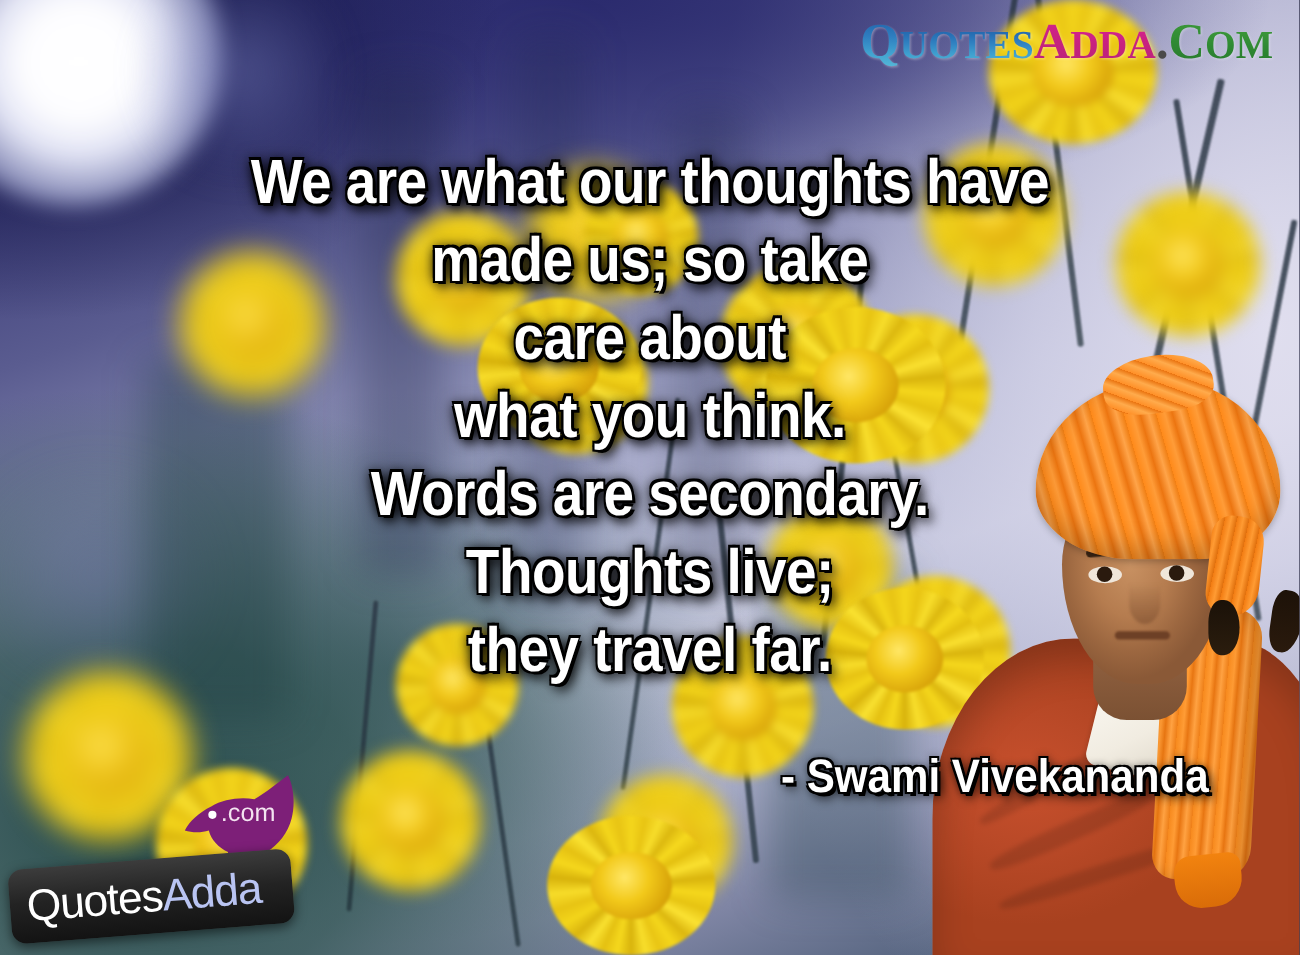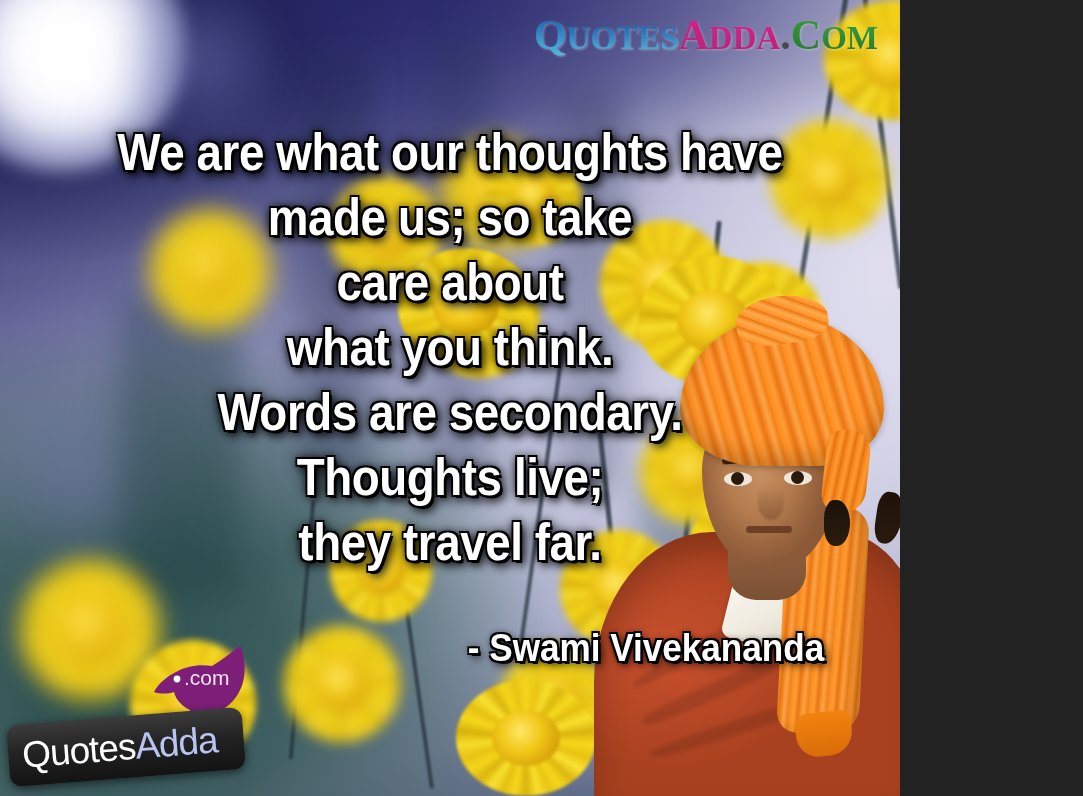--- a/index.html
+++ b/index.html
@@ -1,21 +1,21 @@
 <!DOCTYPE html>
 <html><head>
 <meta charset="utf-8">
 <title>QuotesAdda Quote Image</title>
 <style>
   html,body{margin:0;padding:0;background:#222;}
   *{box-sizing:border-box;}
 
   #stage{
     position:relative;
-    width:900px;height:796px;
+    width:1083px;height:796px;
     overflow:hidden;
     font-family:"Liberation Sans", sans-serif;
     background:#4a4a7a;
     user-select:none;
   }
 
   
   .bg-layer{position:absolute;inset:0;}
 
   

